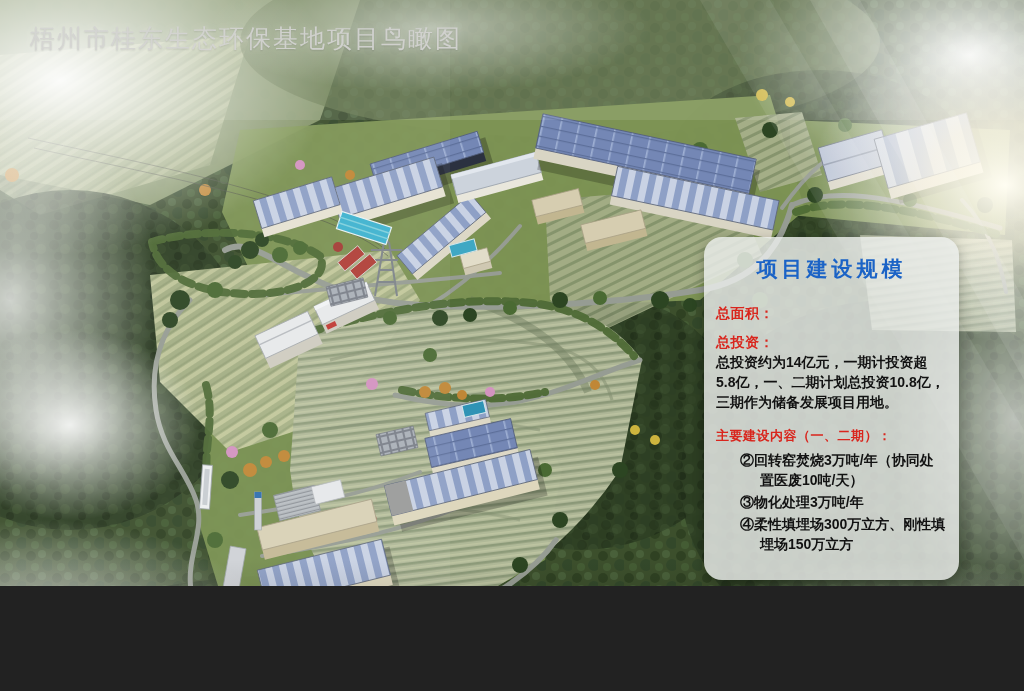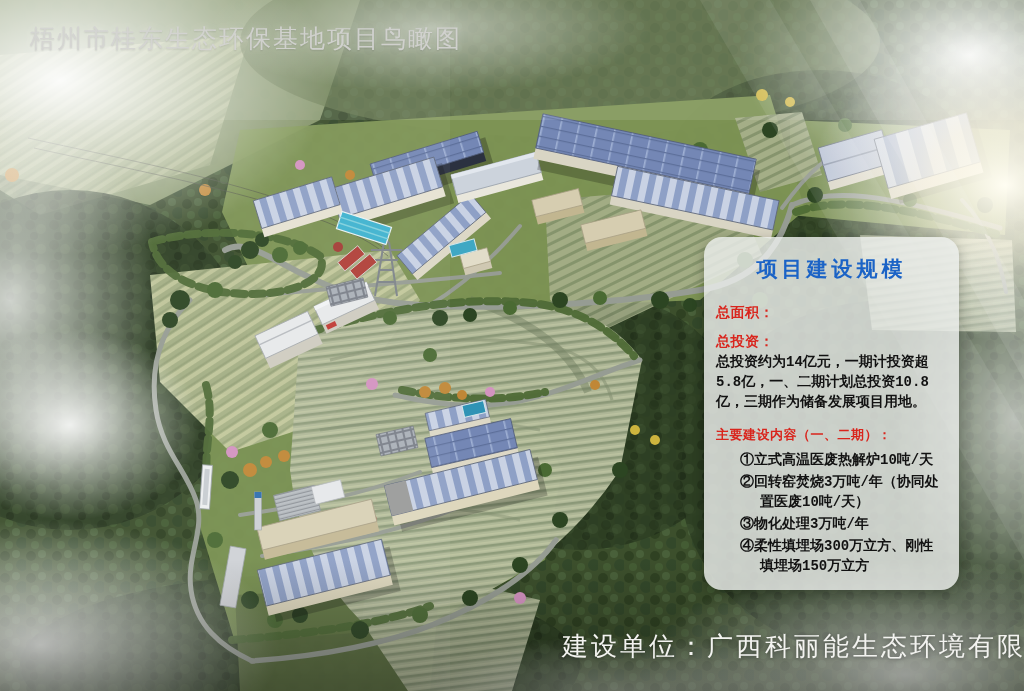--- a/index.html
+++ b/index.html
@@ -1,18 +1,18 @@
 <!DOCTYPE html>
 <html><head>
 <meta charset="utf-8">
 <style>
   html,body{margin:0;padding:0;background:#222;}
   .stage{
-    position:relative;width:1024px;height:691px;overflow:hidden;
-    font-family:Liberation Mono, monospace;
+    position:relative;width:1024px;height:586px;overflow:hidden;
+    font-family:Liberation Sans, sans-serif;
     background:#3c4f2c;
   }
   .stage svg{position:absolute;inset:0;display:block;}
   .page-title{
     position:absolute;left:30px;top:22px;
     font-size:25px;letter-spacing:2px;color:#d4d4d2;opacity:.92;
     text-shadow:0 0 6px rgba(255,255,255,.3), 0 1px 2px rgba(0,0,0,.15);
     white-space:nowrap;
   }
   .panel{
@@ -425,21 +425,20 @@
     </div>
 
     <div class="panel-row">
       <span class="lbl">总投资：</span>
       <span class="txt">总投资约为14亿元，一期计投资超5.8亿，一、二期计划总投资10.8亿，三期作为储备发展项目用地。</span>
     </div>
 
     <div class="panel-section">主要建设内容（一、二期）：</div>
 
     <ul class="panel-items">
-      <li>①立式高温医废热解炉10吨/天</li>
       <li>②回转窑焚烧3万吨/年（协同处置医废10吨/天）</li>
       <li>③物化处理3万吨/年</li>
       <li>④柔性填埋场300万立方、刚性填埋场150万立方</li>
     </ul>
   </div>
 
   <div class="footer-unit">建设单位：广西科丽能生态环境有限公司</div>
 </div>
 
 </body></html>

